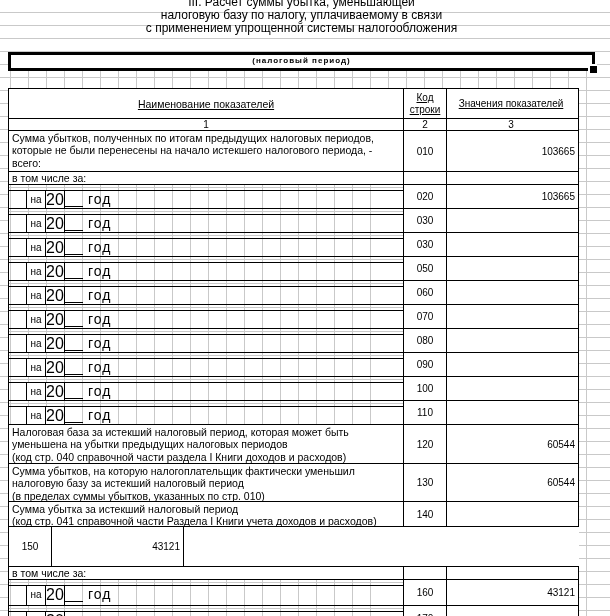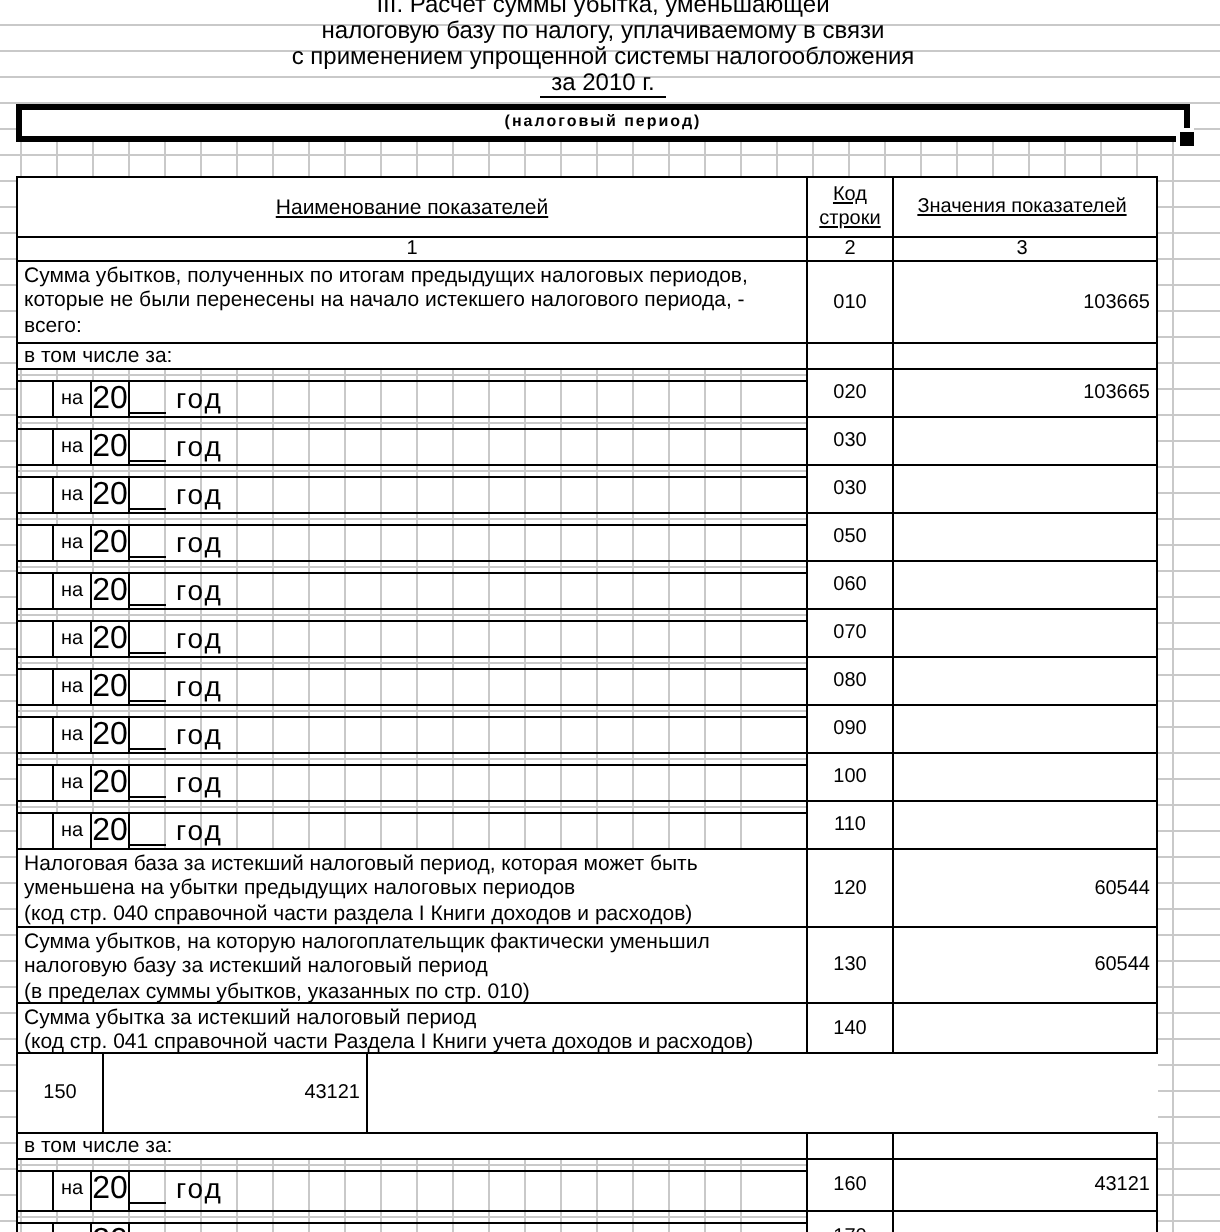--- a/index.html
+++ b/index.html
@@ -68,21 +68,20 @@
 </style>
 </head>
 <body>
 
 <div class="canvas">
 
   <div class="titleblock">
     <span class="tl tl1">III. Расчет суммы убытка, уменьшающей</span>
     <span class="tl tl2">налоговую базу по налогу, уплачиваемому в связи</span>
     <span class="tl tl3">с применением упрощенной системы налогообложения</span>
-    <span class="tl tl4"><span>за 2010 г.</span></span>
   </div>
 
   <div class="selbox">
     <span>(налоговый период)</span>
     <div class="handle"></div>
   </div>
 
   <div class="tbl">
     <div class="trow hdr">
       <div class="c c-name">Наименование показателей</div>

